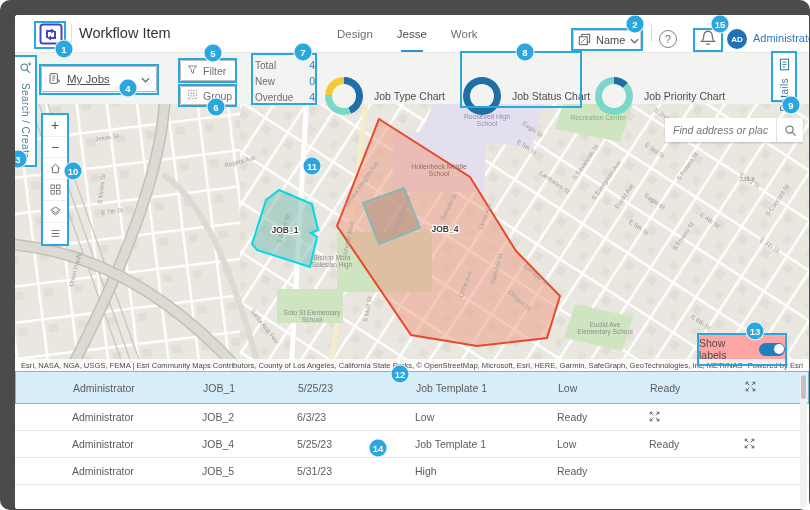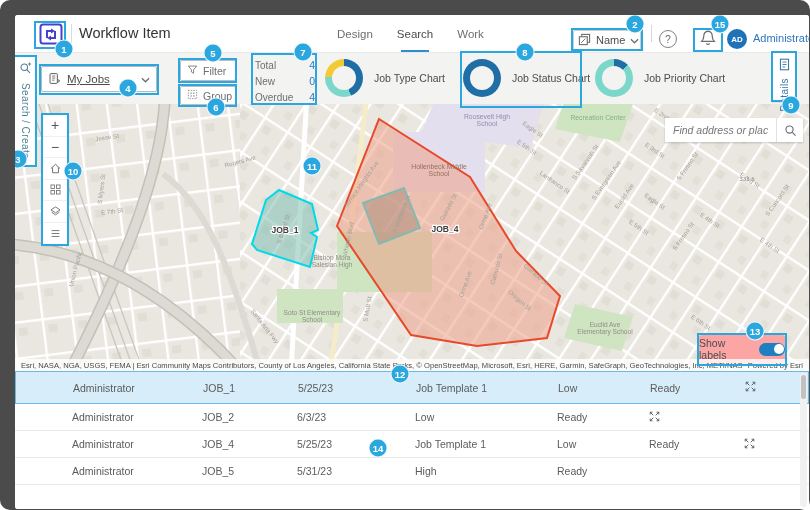--- a/index.html
+++ b/index.html
@@ -30,21 +30,21 @@
   .chartsbar{position:absolute;left:0;top:37px;width:100%;height:52px;background:#f3f3f2;z-index:20;}
   .jobs-select{position:absolute;left:26px;top:14px;width:116px;height:26px;background:#fff;border:1px solid #b9b9b9;
     border-radius:2px;display:flex;align-items:center;gap:6px;padding:0 6px;box-sizing:border-box;font-size:11.5px;color:#4c4c4c;}
   .jobs-select .grow{flex:1;text-decoration:underline;}
   .mini-btn{position:absolute;width:56px;height:21px;background:#fff;border:1px solid #bdbdbd;border-radius:2px;
     display:flex;align-items:center;gap:5px;padding:0 6px;box-sizing:border-box;font-size:10.5px;color:#6e6e6e;}
   .stats{position:absolute;left:240px;top:5px;width:60px;}
   .stat-row{display:flex;justify-content:space-between;height:16px;align-items:center;}
   .stat-label{font-size:10px;color:#6e6e6e;}
   .stat-value{font-size:10.5px;color:#2e77c0;}
-  .chart-group{position:absolute;top:7px;height:38px;display:flex;align-items:center;gap:11px;}
+  .chart-group{position:absolute;top:25px;height:38px;display:flex;align-items:center;gap:11px;}
   .donut{width:38px;height:38px;border-radius:50%;position:relative;flex:0 0 auto;}
   .donut::after{content:"";position:absolute;left:7px;top:7px;right:7px;bottom:7px;border-radius:50%;background:#f3f3f2;}
   .chart-label{font-size:10.5px;color:#4c4c4c;white-space:nowrap;}
 
   
   .side-tab{position:absolute;background:#fff;z-index:25;display:flex;flex-direction:column;align-items:center;
     border:1px solid #e0e0e0;box-sizing:border-box;}
   .side-tab.left{left:0;top:40px;width:21px;height:112px;padding-top:5px;gap:4px;border-left:none;}
   .side-tab.right{left:757px;top:36px;width:23px;height:52px;padding-top:5px;gap:3px;border-right:none;}
   .vtext{writing-mode:vertical-rl;font-size:10px;color:#4d7f92;letter-spacing:.4px;}
@@ -104,21 +104,21 @@
         <path d="M8 15 V8 H13" fill="none" stroke="#4443cd" stroke-width="2"></path>
         <path d="M12 5.5 L16 8 L12 10.5" fill="#4443cd"></path>
         <path d="M16 8 V15 H11" fill="none" stroke="#4443cd" stroke-width="2"></path>
         <path d="M12 12.5 L8 15 L12 17.5" fill="#4443cd"></path>
       </svg>
     </div>
     <div class="hdr-div"></div>
     <div class="page-title">Workflow Item</div>
     <nav class="nav-tabs">
           <span class="tab">Design</span>
-          <span class="tab active">Search</span>
+          <span class="tab active">Jesse</span>
           <span class="tab">Work</span>
         </nav>
     <button class="view-btn" style="border:1px solid #cfcfcf;border-radius:2px;">
       <span>
         <svg width="13" height="13" viewBox="0 0 14 14">
               <rect x="4" y="1.5" width="8.5" height="8.5" fill="none" stroke="#6e6e6e" stroke-width="1.2"></rect>
               <rect x="1.5" y="4" width="8.5" height="8.5" fill="#fff" stroke="#6e6e6e" stroke-width="1.2"></rect>
               <path d="M3.5 10.5 L8 6" stroke="#6e6e6e" stroke-width="1"></path>
             </svg>
       </span>

